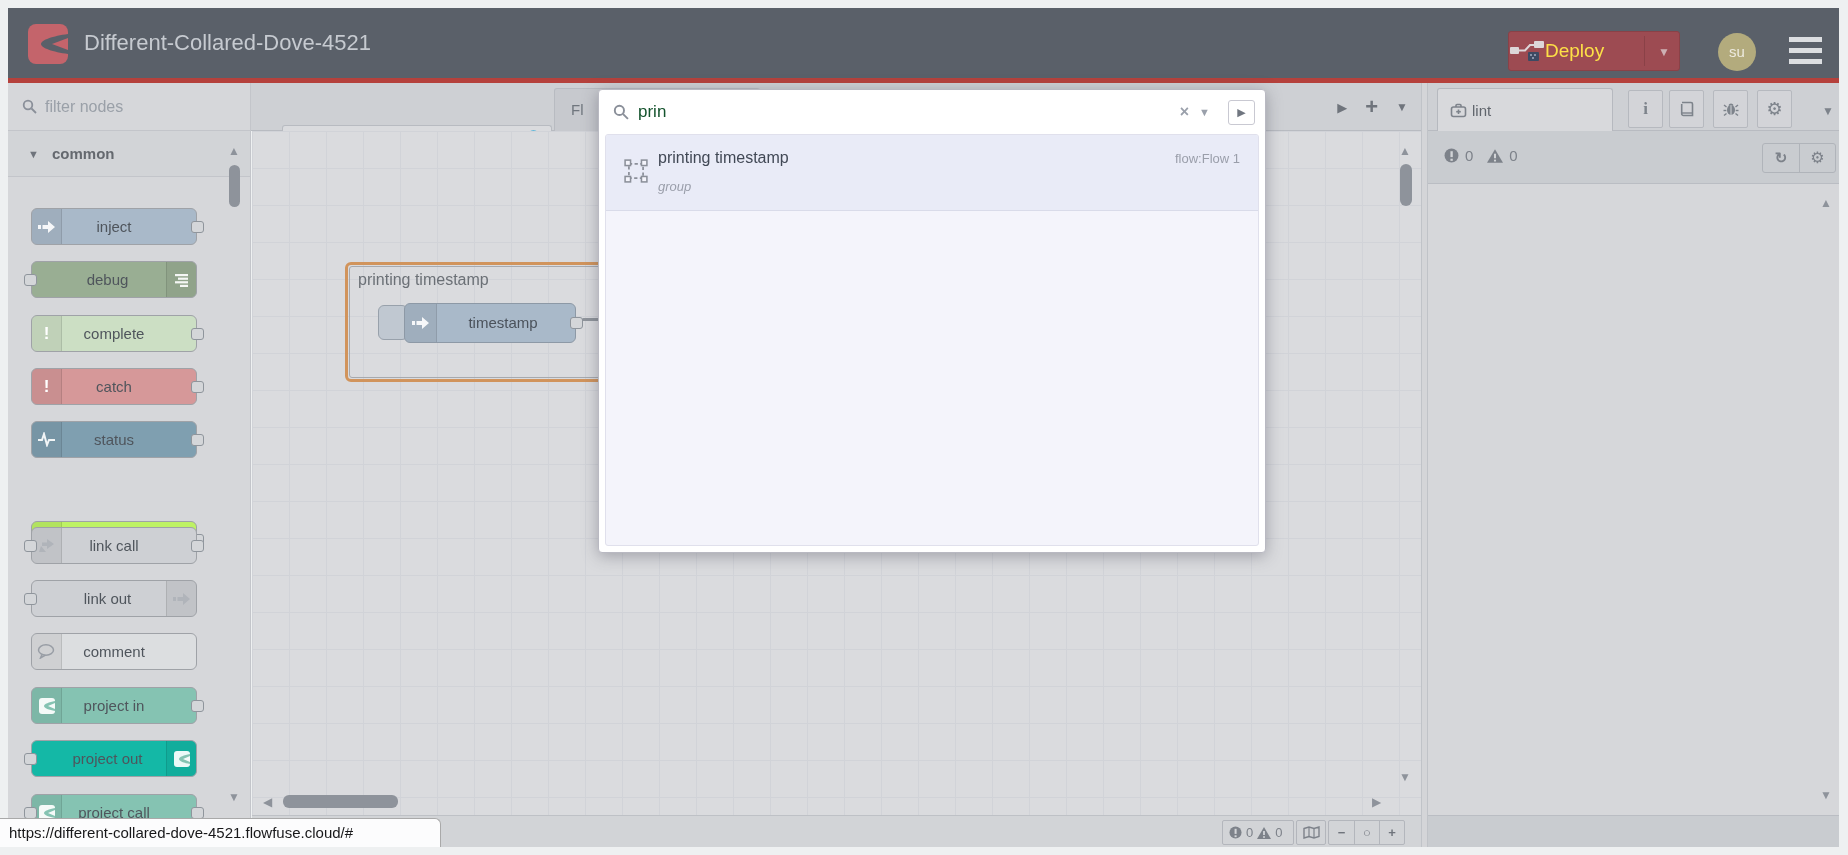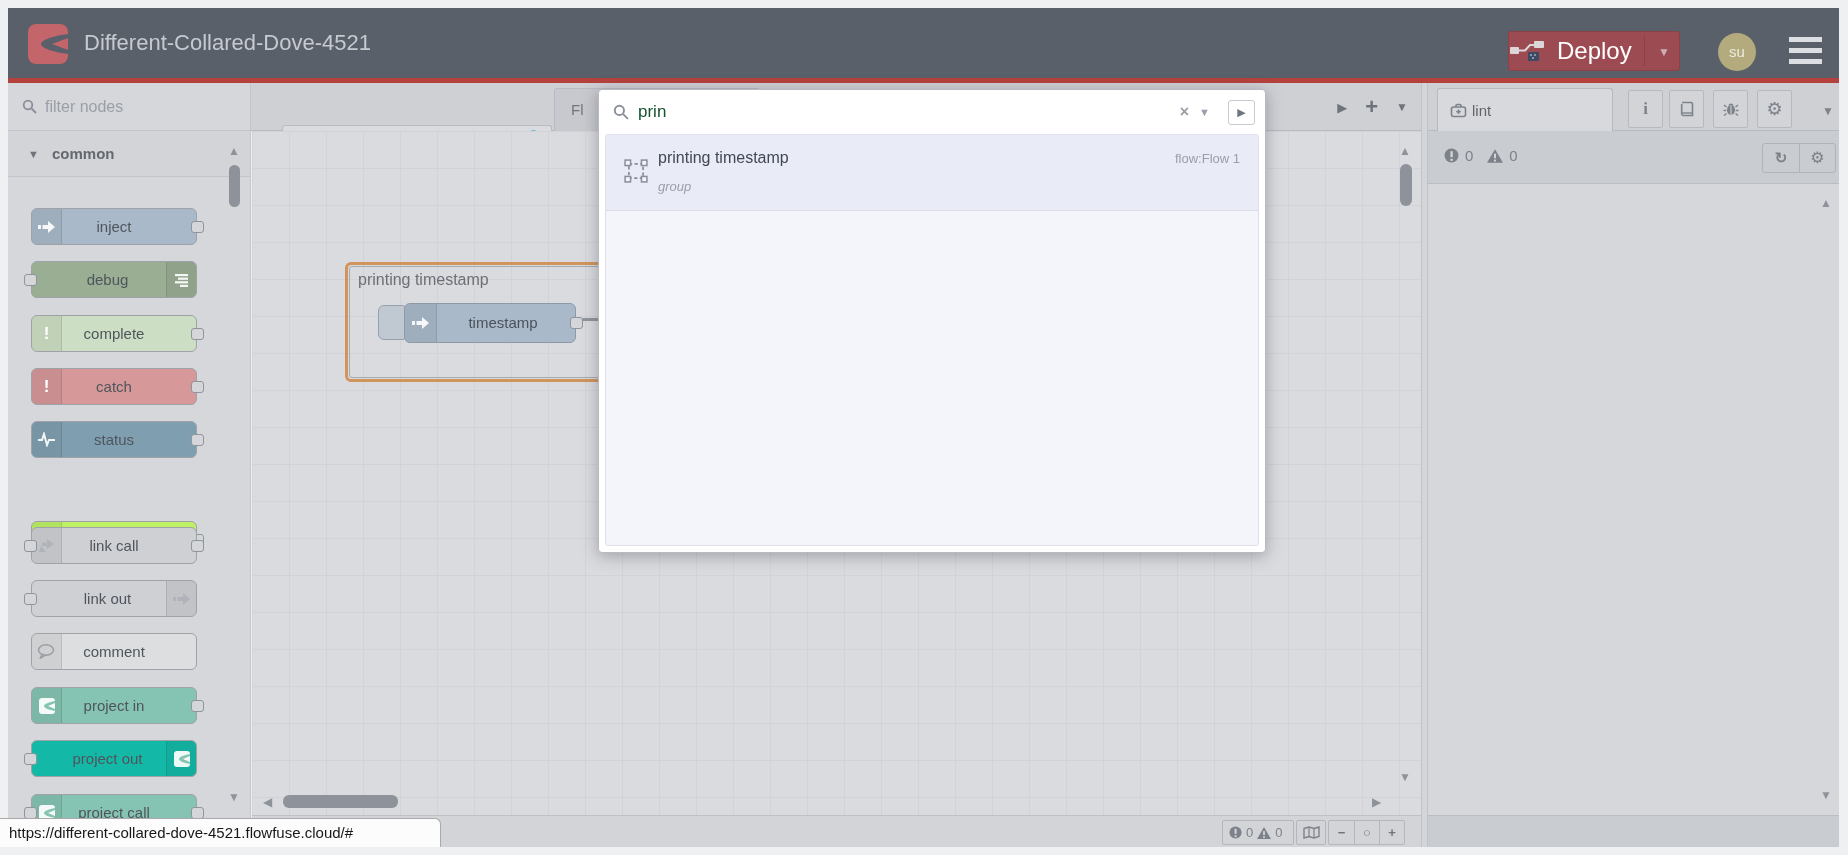--- a/index.html
+++ b/index.html
@@ -5,21 +5,21 @@
   * { box-sizing: border-box; margin: 0; padding: 0; }
   body { background:#eef0f1; font-family:"Liberation Sans",sans-serif; }
   .stage { position:relative; width:1848px; height:855px; overflow:hidden; }
   .abs { position:absolute; }
 
   
   .header { left:8px; top:8px; width:1831px; height:70px; background:#5a6069; }
   .logo { left:20px; top:16px; width:40px; height:40px; }
   .app-title { left:76px; top:0; height:70px; line-height:70px; font-size:22px; color:#c6cad0; }
   .deploy-btn { left:1500px; top:23px; width:172px; height:40px; background:#9d4b52; border:1px solid #8a4147; border-radius:3px; display:flex; align-items:center; }
-  .deploy-label { color:#ffffff; font-size:24px; margin-left:12px; }
+  .deploy-label { color:#fde047; font-size:19px; }
   .deploy-sep { position:absolute; right:34px; top:4px; bottom:4px; width:1px; background:#8a4147; }
   .deploy-caret { position:absolute; right:9px; top:13px; color:#cdb0b3; font-size:12px; }
   .avatar { left:1710px; top:25px; width:38px; height:38px; border-radius:50%; background:#b3ab7d; color:#edeadf; font-size:15px; text-align:center; line-height:38px; }
   .hamburger { left:1781px; top:29px; width:33px; height:28px; }
   .hamburger div { height:5px; background:#dcdee1; margin-bottom:6px; }
 
   .red-line { left:8px; top:78px; width:1831px; height:5px; background:#b5413c; }
 
   
   .palette-head { left:8px; top:83px; width:243px; height:48px; background:#d6d7da; border-right:1px solid #c3c5ca; border-bottom:1px solid #c3c5ca; display:flex; align-items:center; padding-left:14px; }

